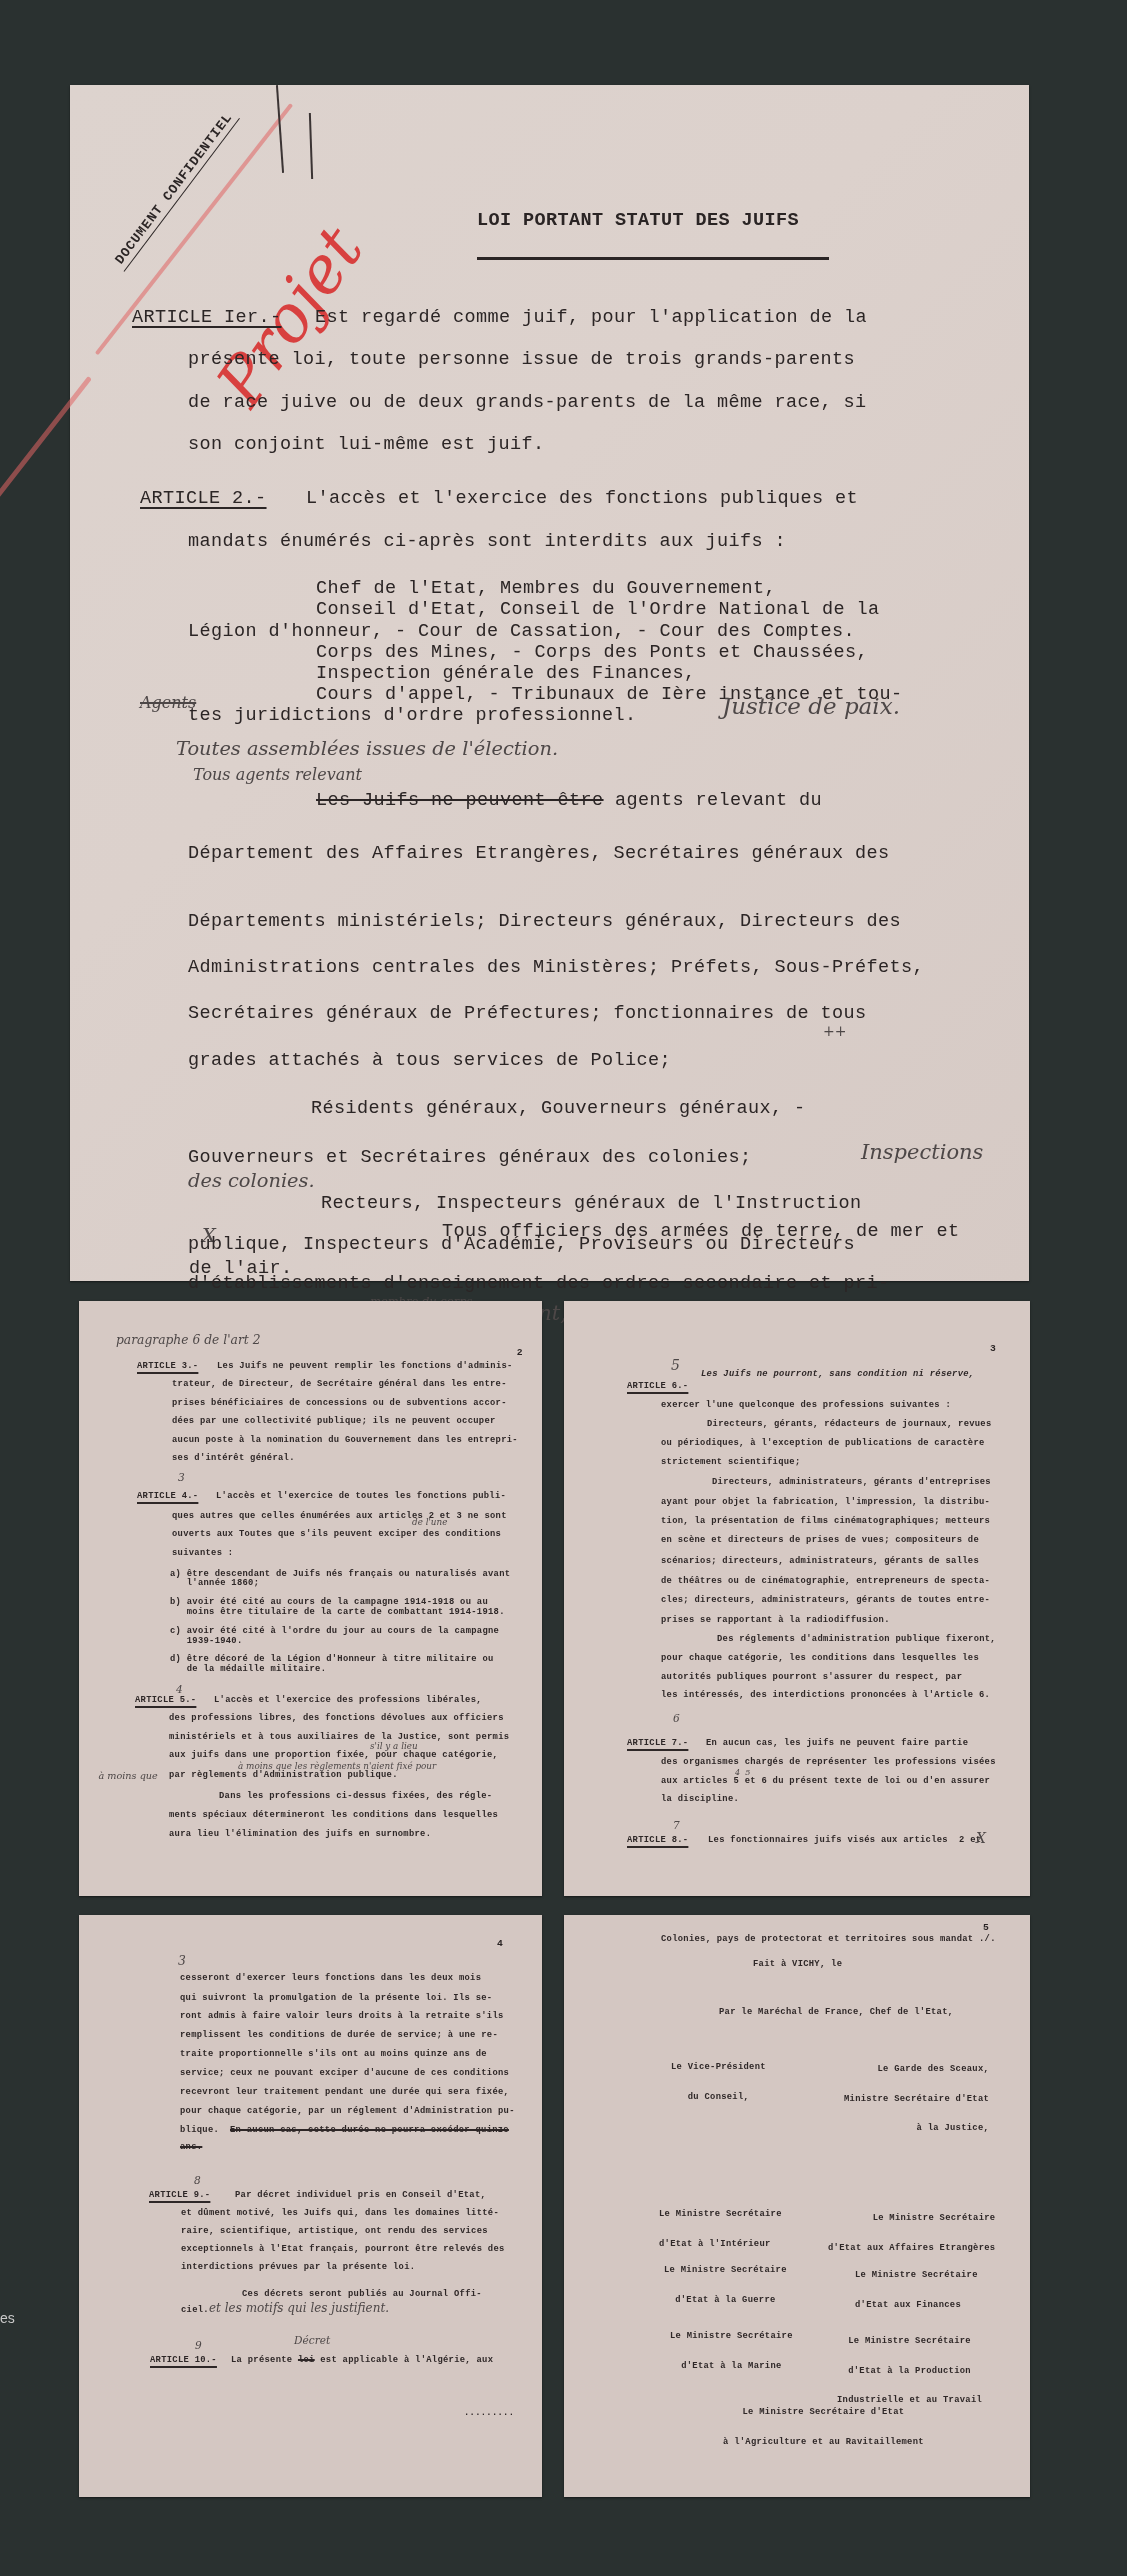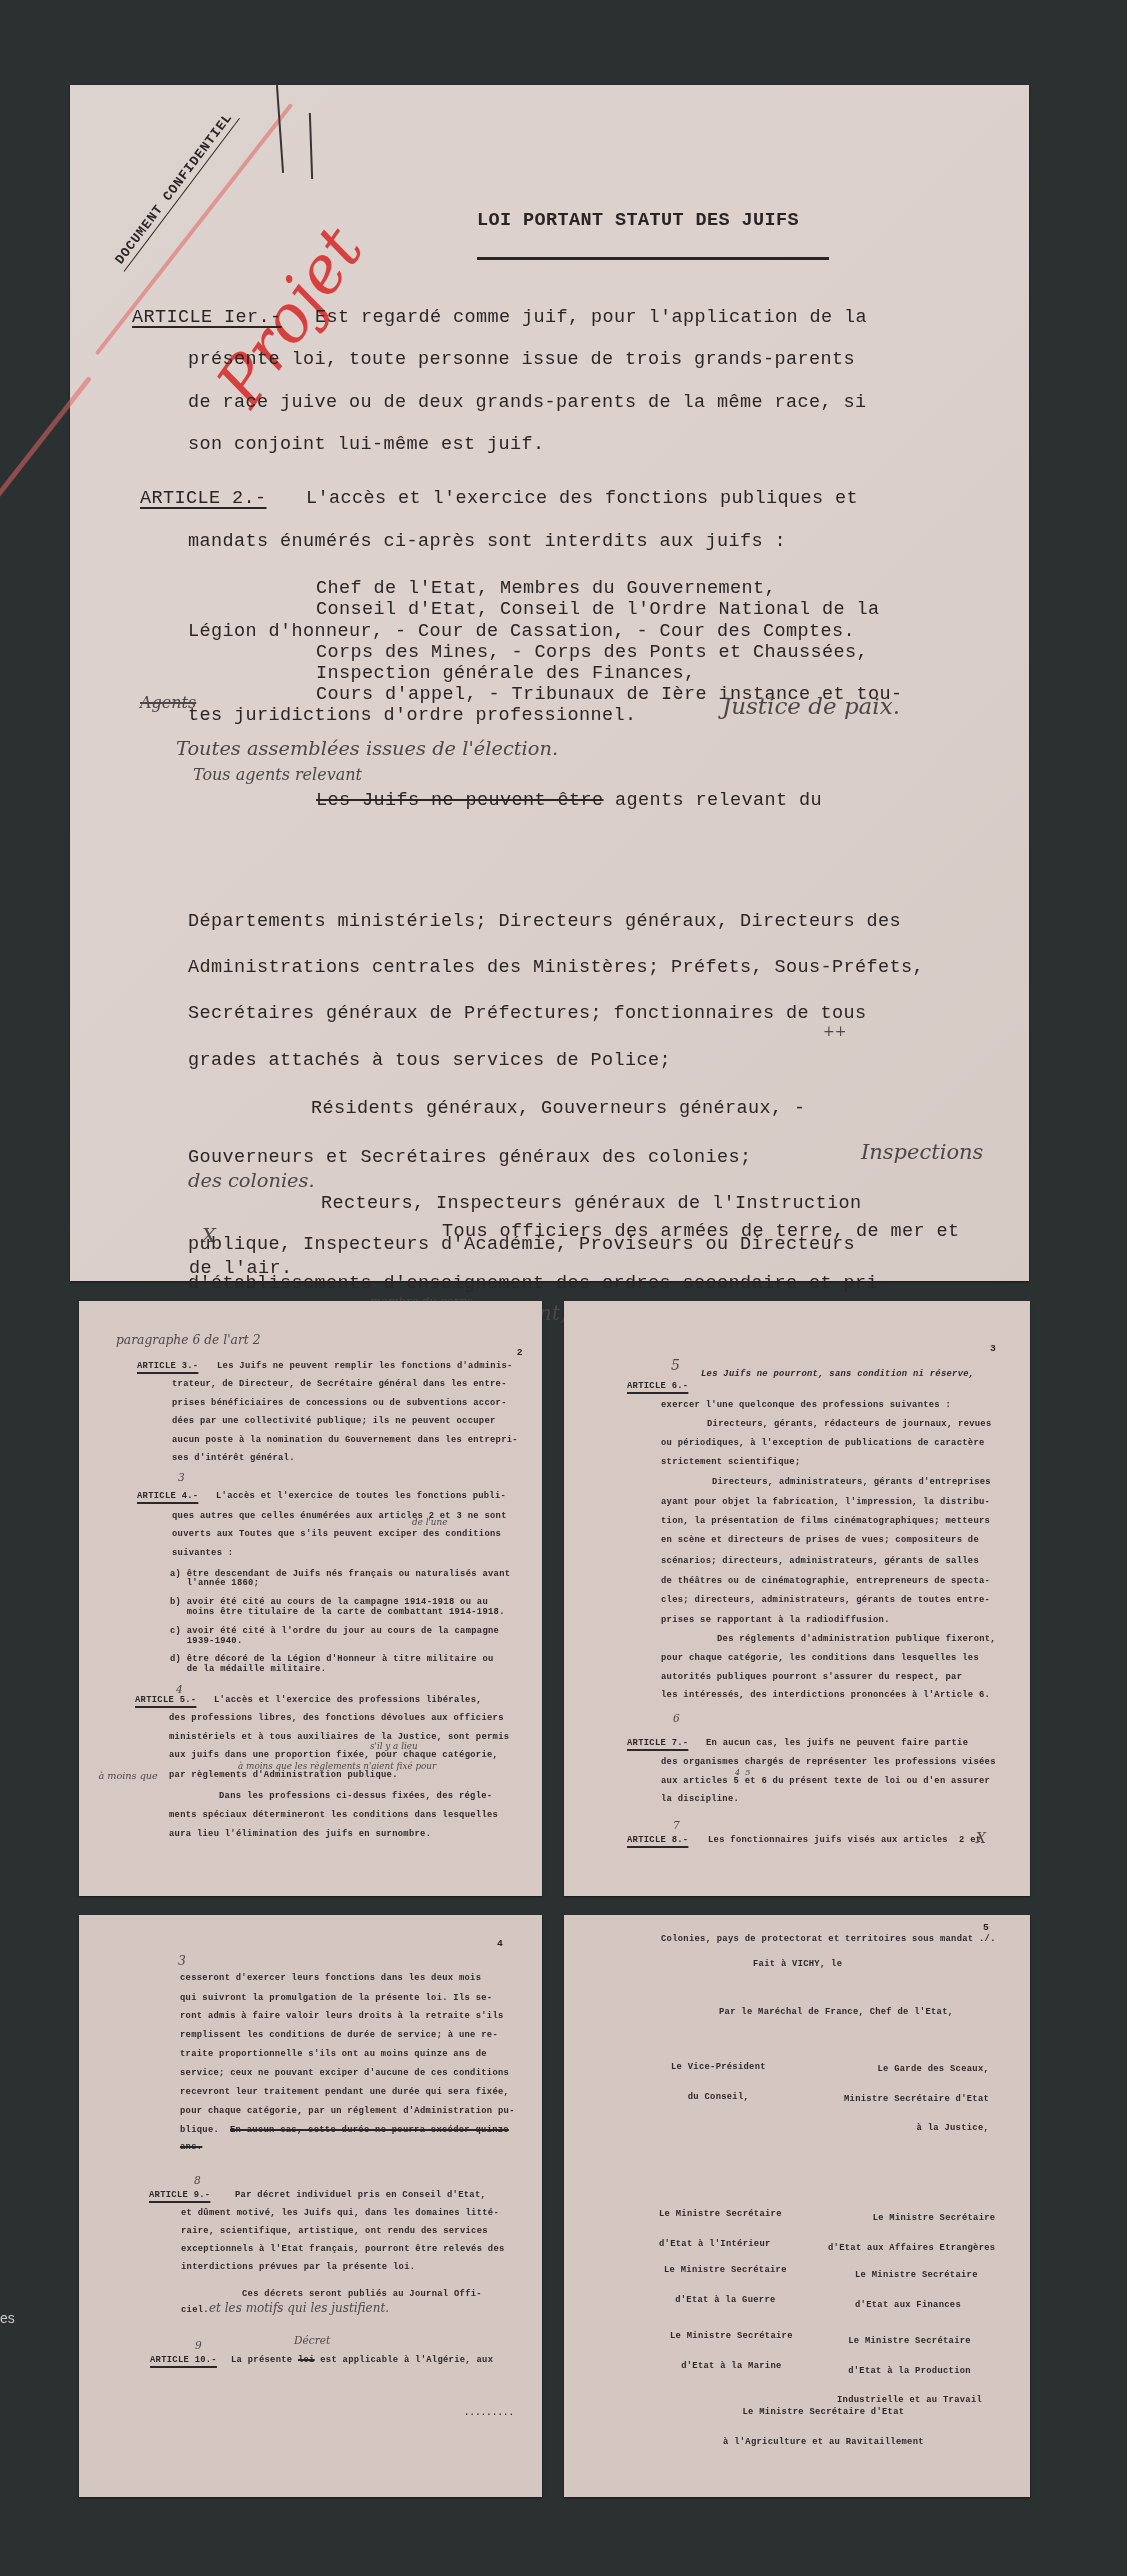--- a/index.html
+++ b/index.html
@@ -84,20 +84,21 @@
   <div class="abs m" data-bind="page1.article2.list.5" style="left:246px; top:599px;">Cours d'appel, - Tribunaux de Ière instance et tou-</div>
   <div class="abs m" data-bind="page1.article2.list.6" style="left:118px; top:620px;">tes juridictions d'ordre professionnel.</div>
 
   <div class="abs hand strike" data-bind="page1.article2.hand_margin_struck" style="left:70px; top:608px; font-size:16px;">Agents</div>
   <div class="abs hand" data-bind="page1.article2.hand_justice" style="left:652px; top:608px; font-size:23px;">Justice de paix.</div>
   <div class="abs hand" data-bind="page1.article2.hand_assemblees" style="left:106px; top:652px; font-size:19.4px;">Toutes assemblées issues de l'élection.</div>
   <div class="abs hand" data-bind="page1.article2.hand_agents" style="left:123px; top:680px; font-size:16px;">Tous agents relevant</div>
 
   <div class="abs m" style="left:246px; top:705px;"><span class="strike" data-bind="page1.article2.struck_text">Les Juifs ne peuvent être</span><span data-bind="page1.article2.after_struck"> agents relevant du</span></div>
 
+  <div class="abs m" data-bind="page1.article2.lines_b.0" style="left:118px; top:758px;">Département des Affaires Etrangères, Secrétaires généraux des</div>
   <div class="abs m" data-bind="page1.article2.lines_b.1" style="left:118px; top:826px;">Départements ministériels; Directeurs généraux, Directeurs des</div>
   <div class="abs m" data-bind="page1.article2.lines_b.2" style="left:118px; top:872px;">Administrations centrales des Ministères; Préfets, Sous-Préfets,</div>
   <div class="abs m" data-bind="page1.article2.lines_b.3" style="left:118px; top:918px;">Secrétaires généraux de Préfectures; fonctionnaires de tous</div>
   <div class="abs hand" data-bind="page1.article2.hand_plus" style="left:753px; top:938px; font-size:14px;">++</div>
   <div class="abs m" data-bind="page1.article2.lines_b.4" style="left:118px; top:965px;">grades attachés à tous services de Police;</div>
 
   <div class="abs m" data-bind="page1.article2.residents" style="left:241px; top:1013px;">Résidents généraux, Gouverneurs généraux, -</div>
   <div class="abs m" data-bind="page1.article2.gouverneurs" style="left:118px; top:1062px;">Gouverneurs et Secrétaires généraux des colonies;</div>
   <div class="abs hand" data-bind="page1.article2.hand_inspection" style="left:791px; top:1055px; font-size:21px;">Inspections</div>
   <div class="abs hand" data-bind="page1.article2.hand_colonies" style="left:118px; top:1084px; font-size:19.4px;">des colonies.</div>

